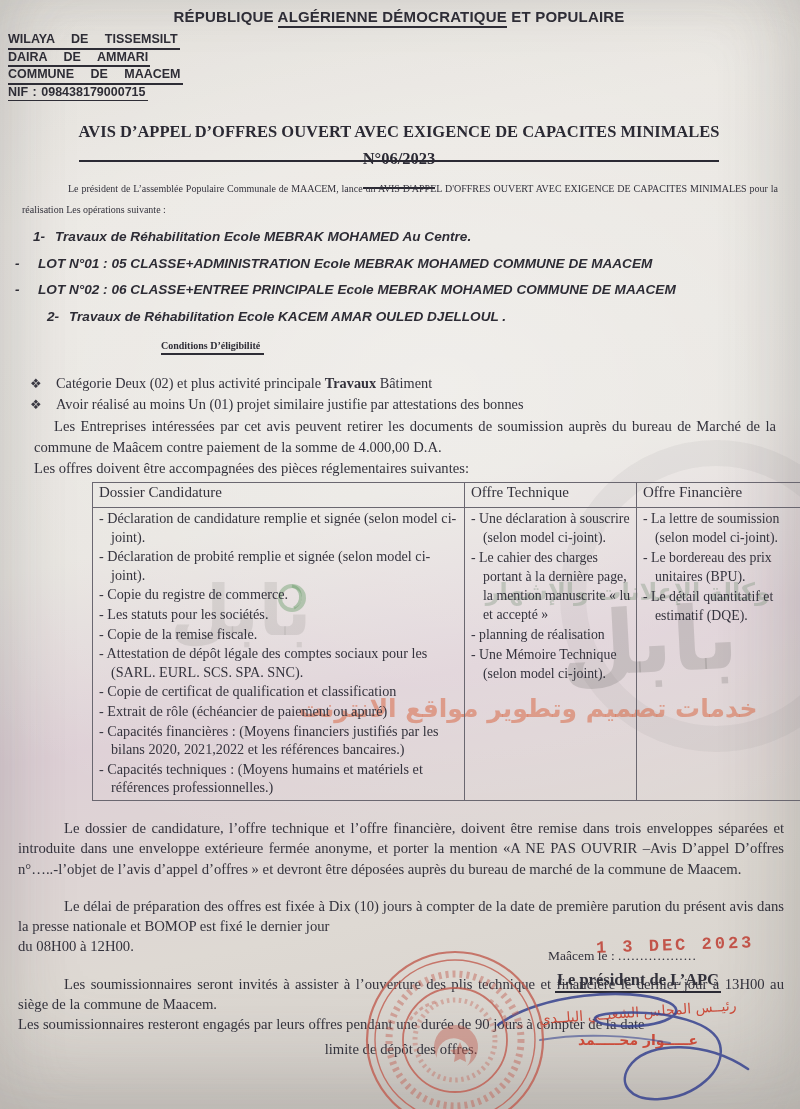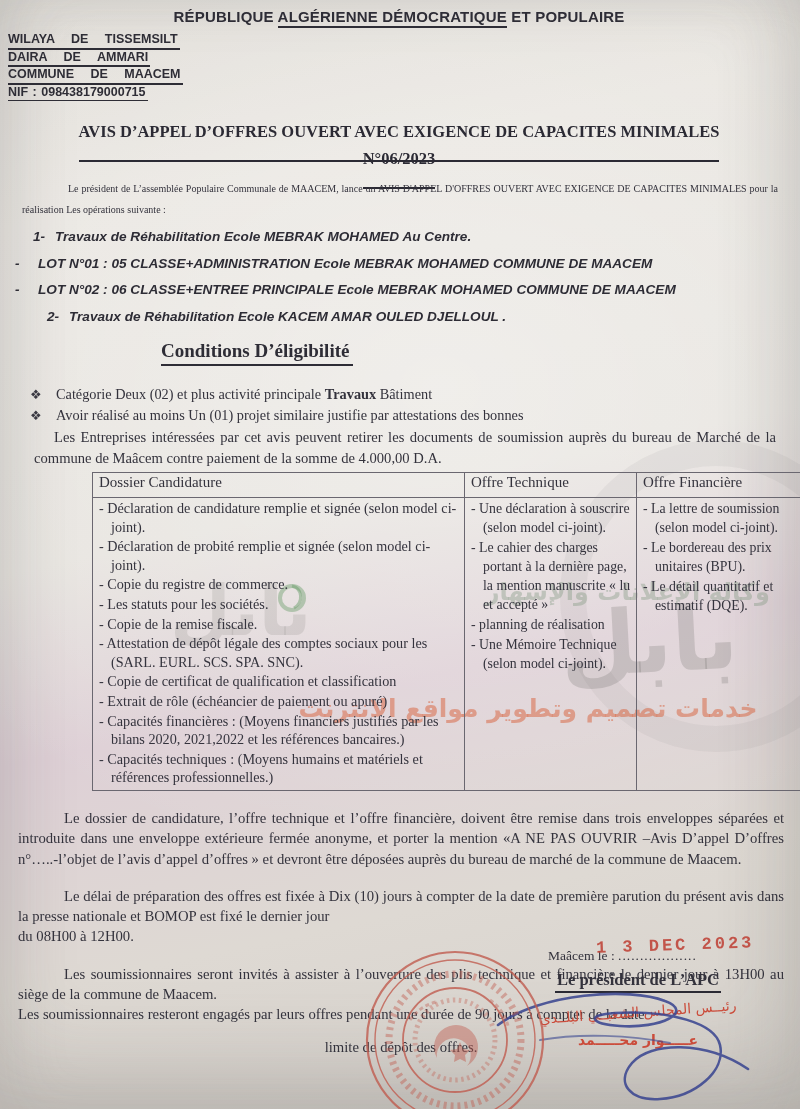--- a/index.html
+++ b/index.html
@@ -31,21 +31,21 @@
 
   
   .lots{margin-top:6px;font-family:"Liberation Sans",sans-serif;font-style:italic;font-weight:bold;
     font-size:13.6px;color:#2d2c35;}
   .lot{display:flex;line-height:22.5px;margin-top:4px;}
   .lot .marker{flex:0 0 auto;}
   .lot.num1 .marker{margin-left:25px;width:22px;}
   .lot.dash .marker{margin-left:7px;width:23px;}
   .lot.num2 .marker{margin-left:39px;width:22px;}
 
-  .cond-heading{display:table;margin:12px 0 0 153px;font-size:19px;font-weight:bold;
+  .cond-heading{display:table;margin:12px 0 0 153px;font-size:10px;font-weight:bold;
     border-bottom:2px solid #2e2d36;padding:0 4px 2px 0;color:#2e2d36;}
 
   
   .bullets{margin-top:18px;}
   .bullet{display:flex;font-size:14.3px;line-height:21px;}
   .bullet .dia{flex:0 0 auto;margin-left:22px;width:26px;color:#3a3943;font-size:13px;}
   .bullet b{font-weight:bold;}
 
   .para{margin:0 14px 0 26px;font-size:14.6px;line-height:21px;text-align:justify;}
   .para.first{text-indent:20px;margin-top:1px;}
@@ -57,21 +57,21 @@
   table.docs th{font-weight:normal;font-size:15px;text-align:left;height:21px;}
   col.c1{width:372px;} col.c2{width:172px;} col.c3{width:168px;}
   .cell-item{padding-left:12px;text-indent:-12px;line-height:18.6px;margin-bottom:1px;}
   td.tcol .cell-item{font-size:13.8px;line-height:19px;}
   td{height:252px;}
 
   
   .closing{margin-top:9px;font-size:14.7px;line-height:20.3px;}
   .closing p{margin:0 6px 0 10px;text-align:justify;}
   .closing p.ind{text-indent:46px;margin-top:17px;}
-  .closing .center{text-align:center;margin-top:12px;}
+  .closing .center{text-align:center;margin-top:4px;}
 
   
   .sig-block{position:absolute;right:12px;top:948px;width:300px;font-size:13.5px;color:#33323c;}
   .sig-line{text-align:left;padding-left:60px;}
   .sig-dots{letter-spacing:1px;}
   .date-stamp{position:absolute;left:108px;top:-12px;font-family:"Liberation Mono",monospace;
     font-weight:bold;font-size:17px;letter-spacing:3px;color:#c0473c;transform:rotate(-2deg);opacity:.9;white-space:nowrap;}
   .president{margin-top:6px;font-size:16.5px;font-weight:bold;text-align:center;}
   .president span{border-bottom:2.5px solid #2b2a34;padding:0 2px 2px 2px;}
   .arabic-red{font-family:"DejaVu Sans",sans-serif;color:#cb4c3b;text-align:center;}
@@ -151,20 +151,21 @@
         <span class="dia">❖</span>
         <span class="btext"><span>Catégorie Deux  (02) et plus  activité principale </span><b>Travaux</b><span> Bâtiment</span></span>
       </div>
       <div class="bullet">
         <span class="dia">❖</span>
         <span class="btext">Avoir réalisé au moins Un (01) projet similaire  justifie par attestations des bonnes</span>
       </div>
     </div>
 
     <p class="para first">Les Entreprises  intéressées par cet avis peuvent retirer les documents de soumission auprès du bureau de Marché de la commune de Maâcem contre paiement de la somme de 4.000,00 D.A.</p>
+    <p class="para">Les offres doivent être accompagnées des pièces réglementaires suivantes:</p>
 
     <table class="docs">
       <colgroup>
           <col class="c1">
           <col class="c2">
           <col class="c3">
         </colgroup>
       <thead>
         <tr>
           <th>Dossier Candidature</th>

